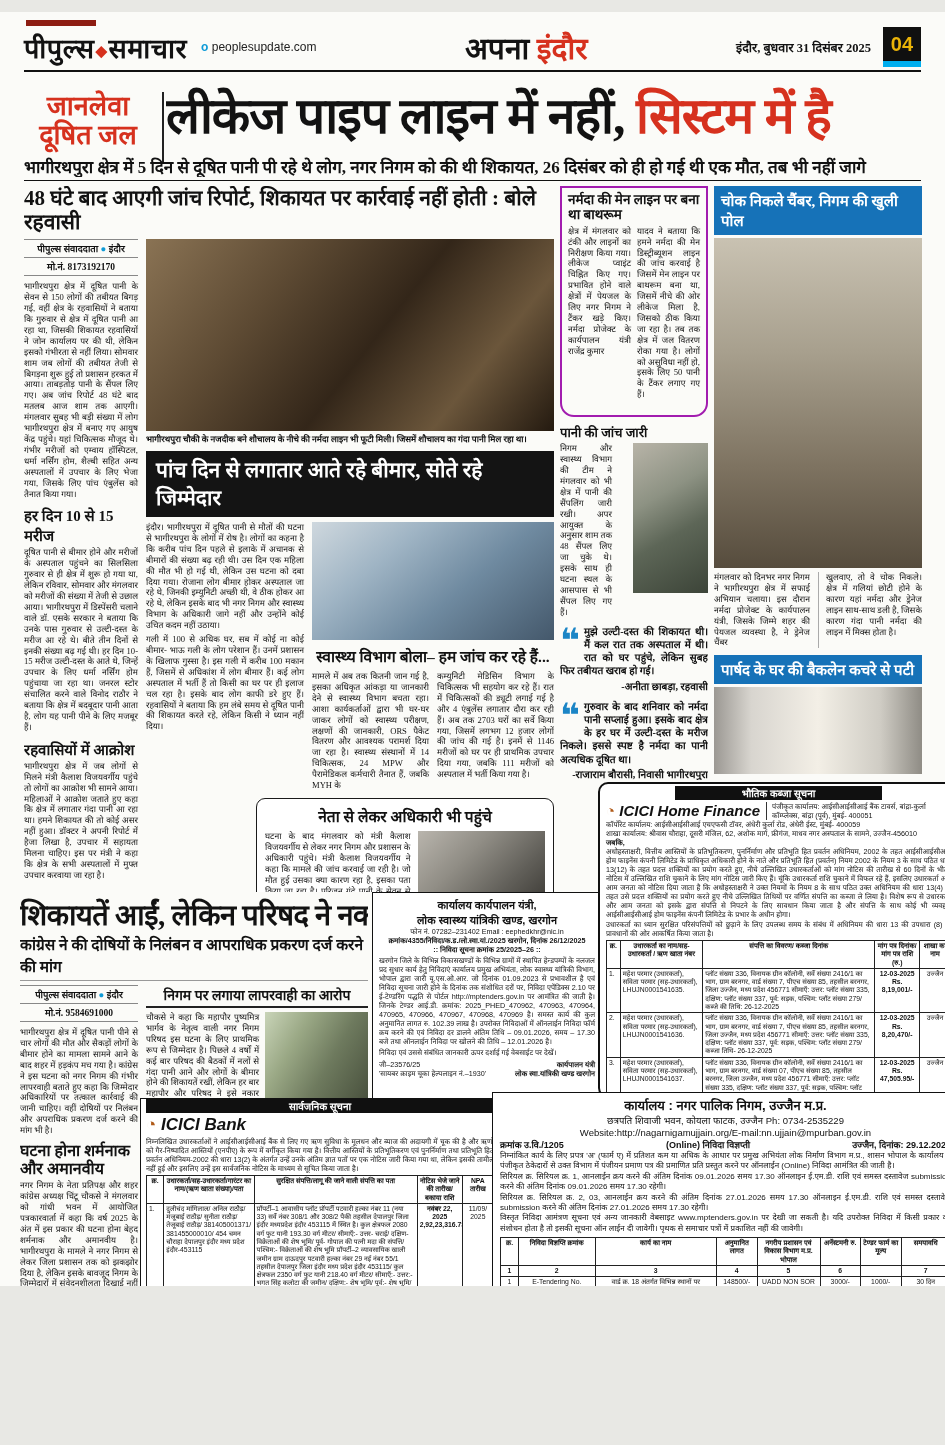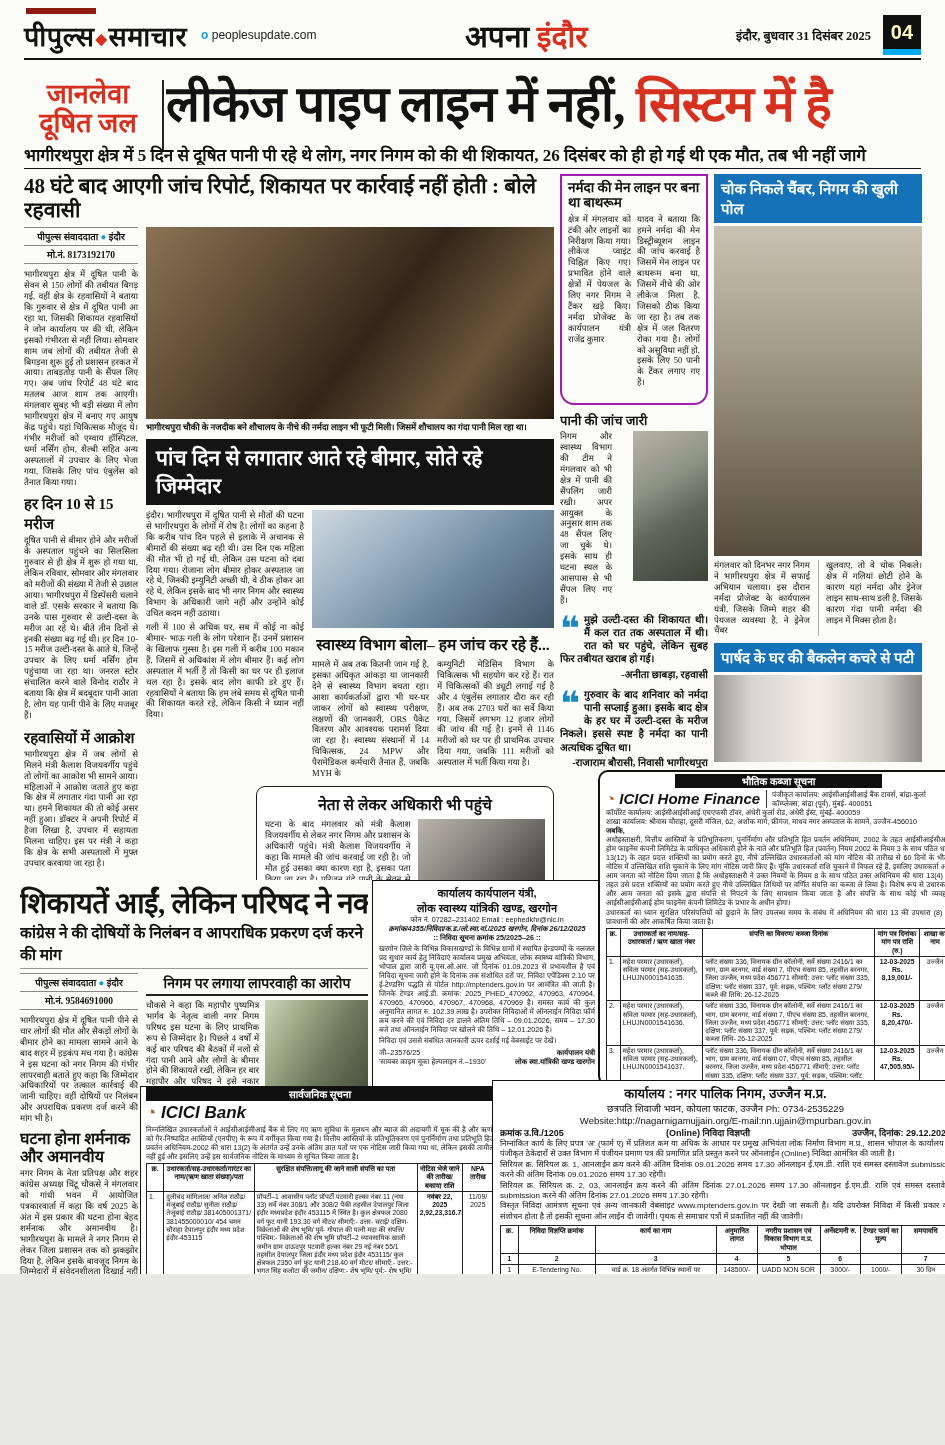--- a/index.html
+++ b/index.html
@@ -1,29 +1,29 @@
 <!DOCTYPE html>
 <html lang="hi"><head>
 <meta charset="utf-8">
 <style>
   html,body{margin:0;padding:0;background:#e8e8e4;}
-  .paper{position:relative;width:945px;height:1274px;margin:0 auto;background:#fbfbf8;
+  .paper{position:relative;width:945px;height:1274px;margin:12px auto;background:#fbfbf8;
          font-family:"Liberation Serif", serif;color:#121212;overflow:hidden;}
   .abs{position:absolute;}
   .clip{overflow:hidden;}
   .just{text-align:justify;}
   
   .mast-logo{font-size:27px;font-weight:bold;letter-spacing:.5px;white-space:nowrap;}
   .mast-dia{color:#d6311e;font-size:15px;vertical-align:middle;padding:0 1px;}
   .mast-site{font-size:12px;font-family:"Liberation Sans",sans-serif;color:#222;}
   .mast-site .dot{color:#0f9bd7;font-weight:bold;}
   .mast-edition{font-size:30px;font-weight:800;white-space:nowrap;}
   .mast-edition .red{color:#d6311e;}
   .mast-date{font-size:12.5px;font-weight:bold;white-space:nowrap;}
-  .pagebox{width:38px;height:34px;background:#101010;color:#fef9c3;font-family:"Liberation Sans",sans-serif;
+  .pagebox{width:38px;height:34px;background:#101010;color:#eab308;font-family:"Liberation Sans",sans-serif;
            font-weight:bold;font-size:20px;text-align:center;line-height:34px;}
   .pagebox-bar{width:38px;height:6px;background:#00aeef;}
   .topstrip{width:70px;height:6px;background:#8d1d12;}
   .hrule{background:#111;}
   
   .lead-label{color:#d6311e;font-size:27px;font-weight:800;line-height:1.08;text-align:center;
               border-right:2px solid #222;padding-right:10px;}
   .lead-headline{font-size:50px;font-weight:800;letter-spacing:-1px;white-space:nowrap;}
   .lead-headline .red{color:#d6311e;}
   .lead-sub{font-size:17px;font-weight:bold;}
@@ -211,21 +211,21 @@
           </div>
         </div>
       </div>
     </div>
   </div>
 
   <div class="abs clip notice nbox" style="left:372px;top:880px;width:216px;height:202px;padding:4px 6px;">
     <div class="ntitle" style="font-size:11px;">कार्यालय कार्यपालन यंत्री,</div>
     <div class="ntitle" style="font-size:11px;">लोक स्वास्थ्य यांत्रिकी खण्ड, खरगोन</div>
     <div class="nsmall" style="text-align:center;">फोन नं. 07282–231402 Email : eephedkhr@nic.in</div>
-    <div class="nsmall" style="text-align:center;font-weight:bold;font-style:italic;">क्रमांक/4355/निविदा/क.ड./लो.स्वा.यां./2025   खरगोन, दिनांक 26/12/2025</div>
+    <div class="nsmall" style="text-align:center;font-weight:bold;">क्रमांक/4355/निविदा/क.ड./लो.स्वा.यां./2025   खरगोन, दिनांक 26/12/2025</div>
     <div class="nsmall" style="text-align:center;font-weight:bold;">:: निविदा सूचना क्रमांक 25/2025–26 ::</div>
     <div class="nsmall just" style="margin-top:2px;">खरगोन जिले के विभिन्न विकासखण्डों के विभिन्न ग्रामों में स्थापित हेन्डपम्पों के नलजल प्रद सुधार कार्य हेतु निविदाएं कार्यालय प्रमुख अभियंता, लोक स्वास्थ्य यांत्रिकी विभाग, भोपाल द्वारा जारी यू.एस.ओ.आर. जो दिनांक 01.09.2023 से प्रभावशील है एवं निविदा सूचना जारी होने के दिनांक तक संशोधित दरों पर, निविदा एपेंडिक्स 2.10 पर ई-टेण्डरिंग पद्धति से पोर्टल http://mptenders.gov.in पर आमंत्रित की जाती है। जिनके टेण्डर आई.डी. क्रमांक: 2025_PHED_470962, 470963, 470964, 470965, 470966, 470967, 470968, 470969 है। समस्त कार्य की कुल अनुमानित लागत रु. 102.39 लाख है। उपरोक्त निविदाओं में ऑनलाईन निविदा फॉर्म क्रय करने की एवं निविदा दर डालने अंतिम तिथि – 09.01.2026, समय – 17.30 बजे तथा ऑनलाईन निविदा पर खोलने की तिथि – 12.01.2026 है।</div>
     <div class="nsmall" style="margin-top:2px;">निविदा एवं उससे संबंधित जानकारी ऊपर दर्शाई गई वेबसाईट पर देखें।</div>
     <div style="display:flex;justify-content:space-between;margin-top:3px;">
       <div class="nsmall">
         <div>जी–23576/25</div>
         <div>'सायबर क्राइम चूका हेल्पलाइन नं.–1930'</div>
       </div>
       <div class="nsmall" style="text-align:right;font-weight:bold;">
         <div>कार्यपालन यंत्री</div>

